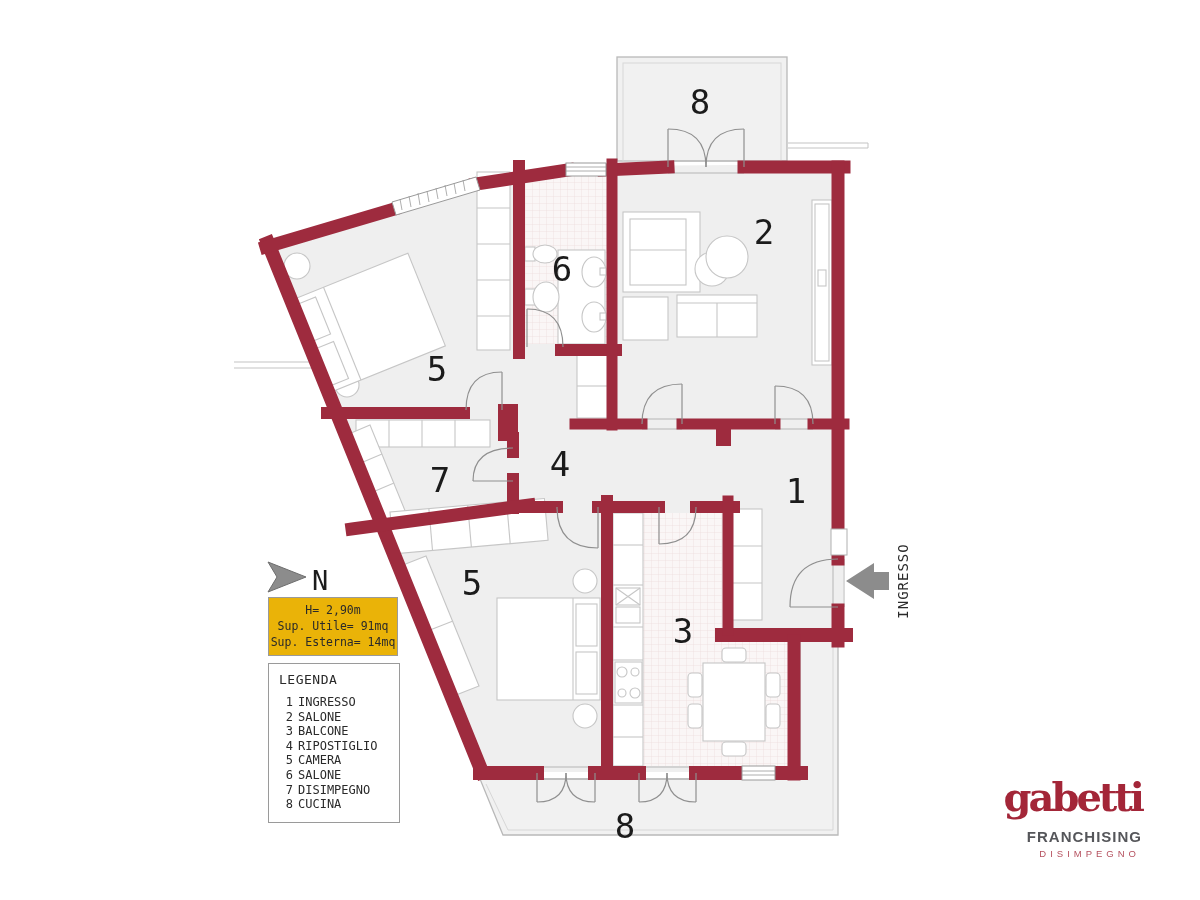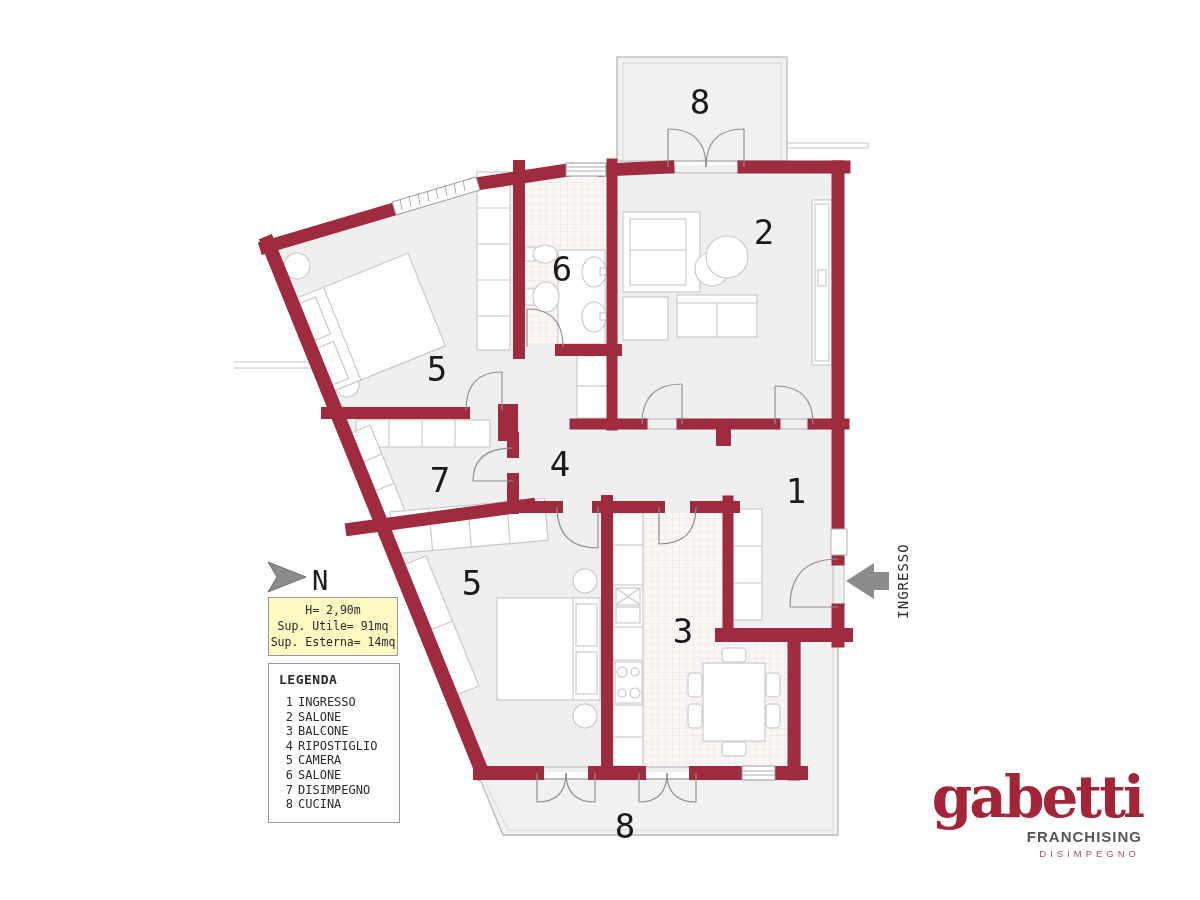--- a/index.html
+++ b/index.html
@@ -3,29 +3,29 @@
 <meta charset="utf-8">
 <style>
   html,body{margin:0;padding:0;background:#fff;}
   .canvas{position:relative;width:1200px;height:900px;background:#ffffff;overflow:hidden;
           font-family:"DejaVu Sans Mono",monospace;}
   svg{position:absolute;left:0;top:0;}
   .room-label{font-family:"DejaVu Sans Mono",monospace;font-size:34px;fill:#1b1b1b;}
   .small-label{font-family:"DejaVu Sans Mono",monospace;font-size:14px;fill:#2a2a2a;letter-spacing:1px;}
   .n-label{font-family:"DejaVu Sans Mono",monospace;font-size:27px;fill:#1b1b1b;}
   .info-box{position:absolute;left:268px;top:597px;width:128px;border:1px solid #9a9a9a;
-            background:#fef9c3;padding:4px 0 5px 0;text-align:center;color:#2a2a2a;
+            background:#eab308;padding:4px 0 5px 0;text-align:center;color:#2a2a2a;
             font-size:11.5px;line-height:16px;white-space:nowrap;}
   .legend-box{position:absolute;left:268px;top:663px;width:120px;border:1px solid #9a9a9a;
               background:#fff;padding:8px 0 10px 10px;color:#2a2a2a;}
-  .legend-title{font-size:13px;margin-bottom:8px;letter-spacing:0.5px;font-weight:bold;}
+  .legend-title{font-size:13px;margin-bottom:8px;letter-spacing:0.5px;}
   .legend-row{font-size:12px;line-height:14.6px;display:flex;}
   .legend-num{width:14px;text-align:right;margin-right:5px;flex:none;}
   .logo{position:absolute;left:930px;top:768px;width:212px;display:flex;flex-direction:column;align-items:flex-end;}
-  .logo-brand{font-family:"DejaVu Serif",serif;font-weight:bold;color:#a32638;font-size:58px;
+  .logo-brand{font-family:"DejaVu Serif",serif;font-weight:bold;color:#a32638;font-size:40px;
               line-height:58px;letter-spacing:-3px;}
   .logo-sub1{font-family:"Liberation Sans","DejaVu Sans",sans-serif;color:#55565a;font-size:15px;
              letter-spacing:1px;margin-top:2px;font-weight:bold;}
   .logo-sub2{font-family:"Liberation Sans","DejaVu Sans",sans-serif;color:#b5505e;font-size:9.5px;
              letter-spacing:4px;margin-top:3px;margin-right:2px;}
 </style>
 </head>
 <body>
 
 <div class="canvas">

